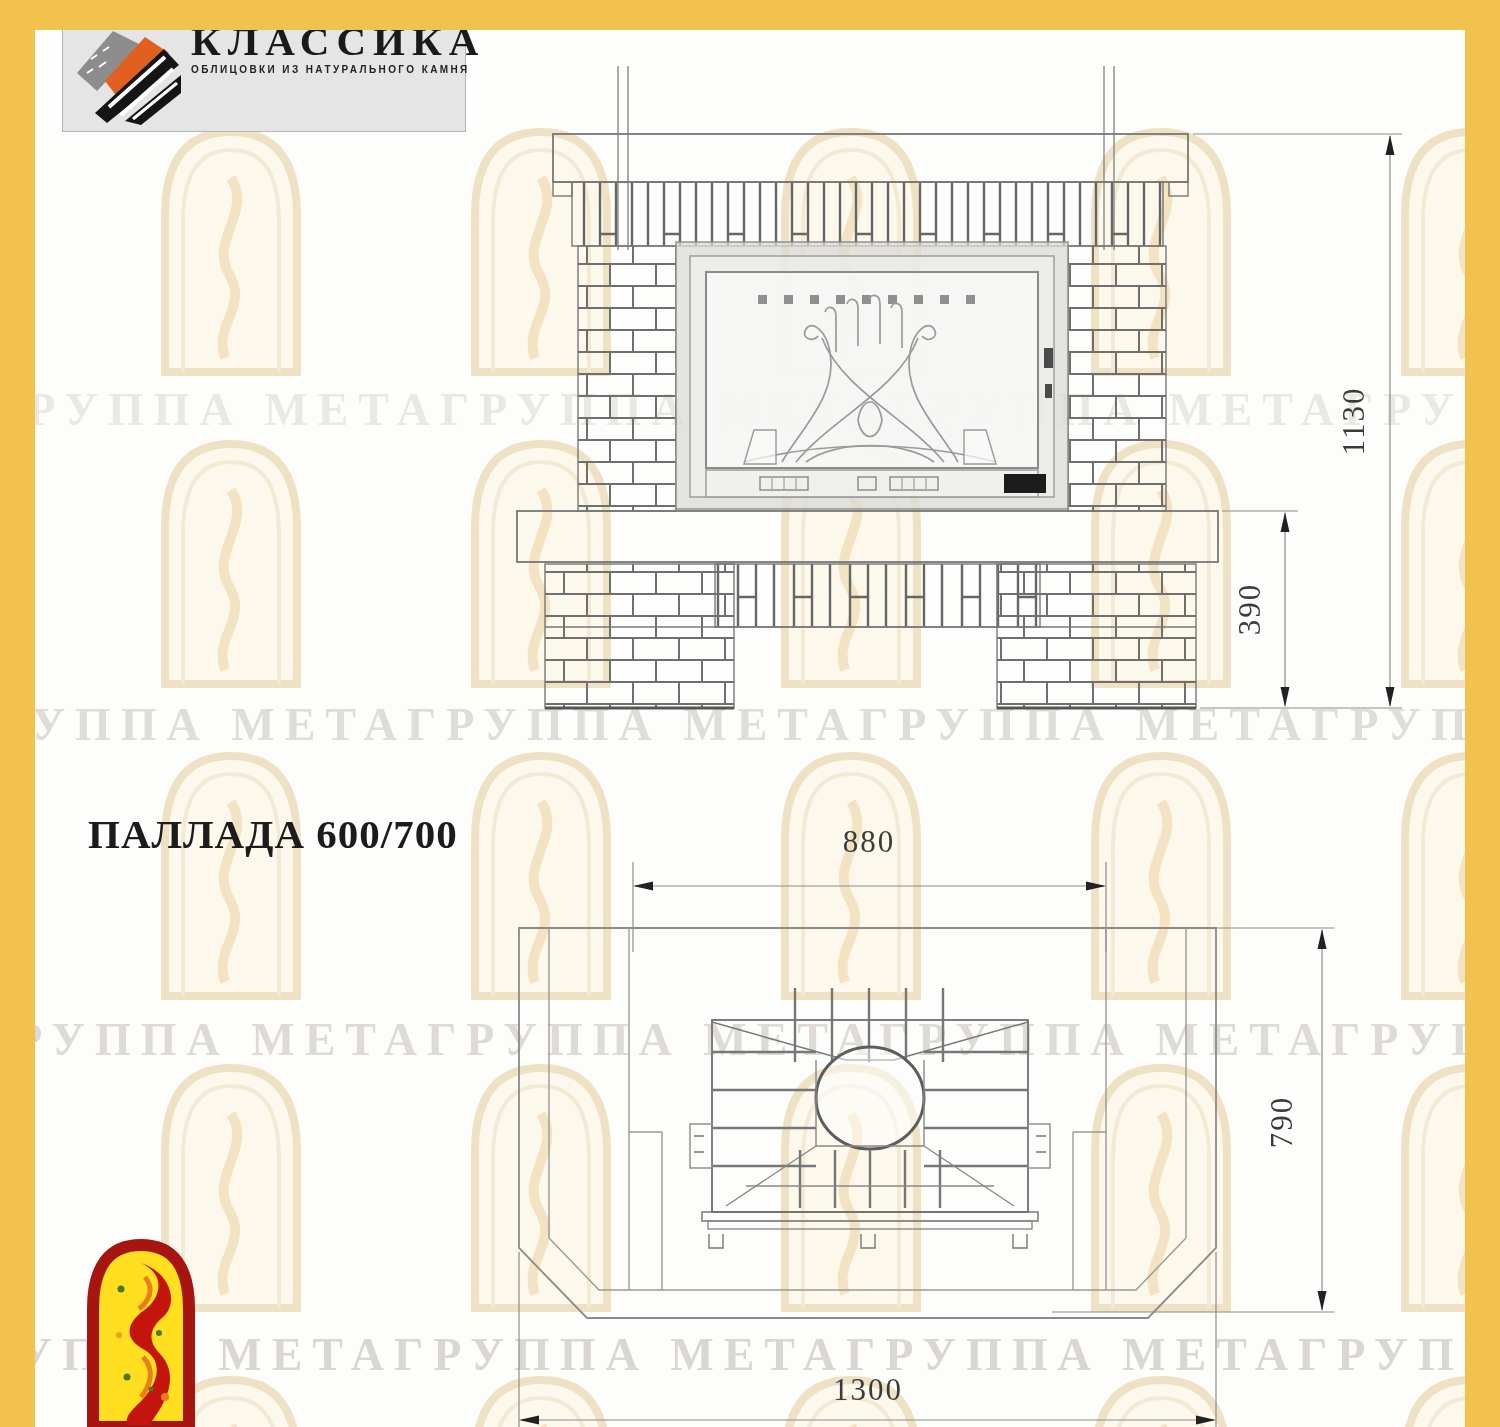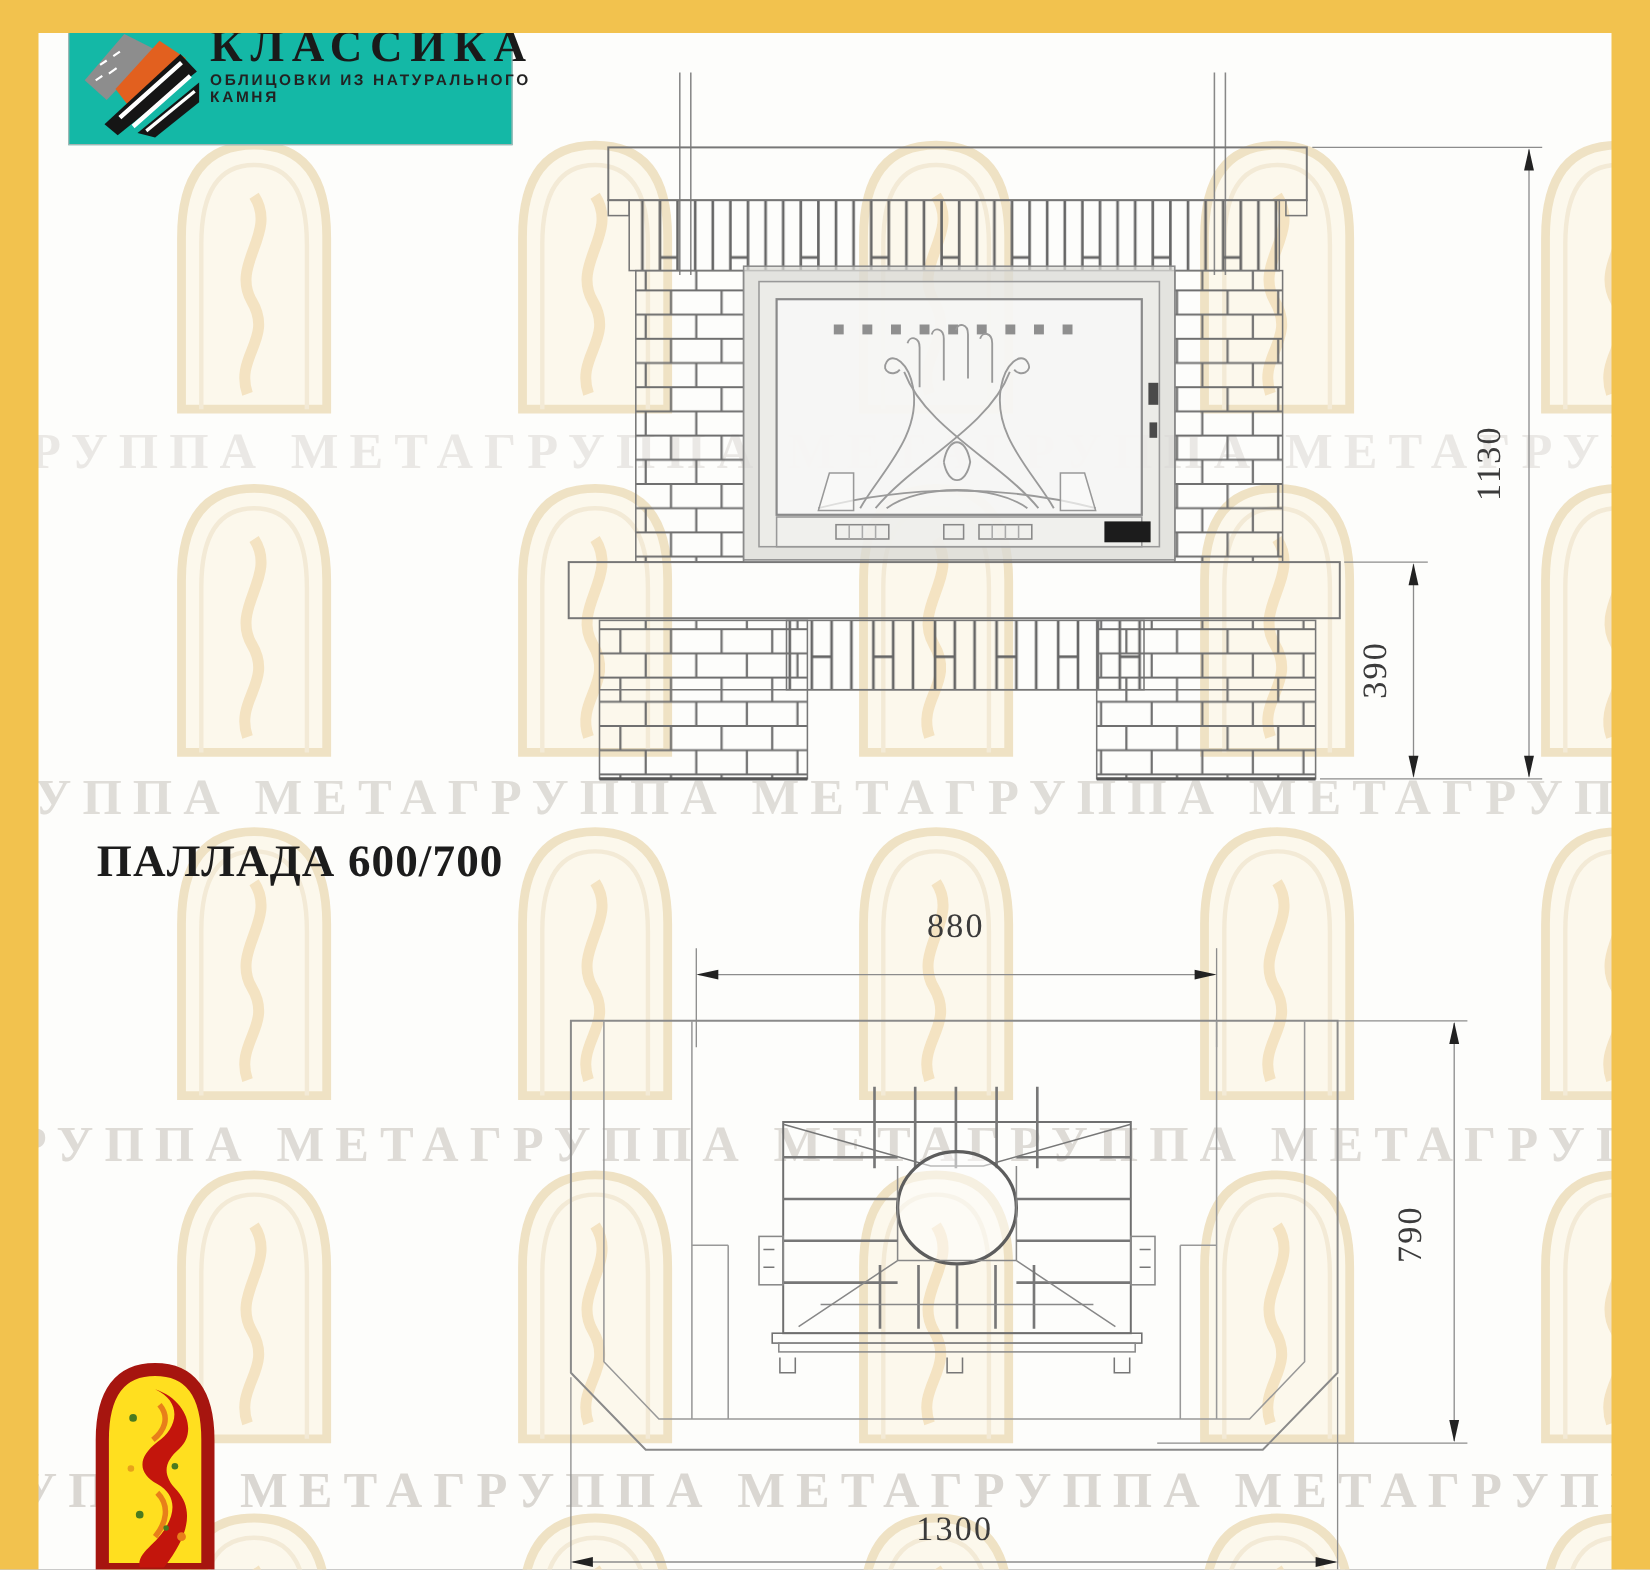--- a/index.html
+++ b/index.html
@@ -10,29 +10,29 @@
   #frame-top{left:0;top:0;width:1500px;height:30px;}
   #frame-left{left:0;top:0;width:35px;height:1427px;}
   #frame-right{left:1465px;top:0;width:35px;height:1427px;}
   
   #wm{position:absolute;left:0;top:0;width:1500px;height:1427px;z-index:1;}
   .wm-text{position:absolute;white-space:nowrap;font-family:"Liberation Serif",serif;
            font-weight:bold;font-size:46px;letter-spacing:10px;color:#8d8377;}
   
   #drawing{position:absolute;left:0;top:0;z-index:10;}
   
-  #logo-box{position:absolute;left:62px;top:16px;width:402px;height:114px;background:#14b8a6;
+  #logo-box{position:absolute;left:62px;top:16px;width:402px;height:114px;background:#e5e5e5;
             border:1px solid #b5b5b5;z-index:20;}
   #logo-text{position:absolute;left:128px;top:4px;}
   .logo-line{font-family:"Liberation Serif",serif;font-weight:bold;color:#1a1a1a;
              font-size:41px;line-height:40px;letter-spacing:7px;}
-  #logo-tagline{font-family:"Liberation Sans",sans-serif;font-weight:bold;font-size:14px;
+  #logo-tagline{font-family:"Liberation Sans",sans-serif;font-weight:bold;font-size:10px;
                 letter-spacing:2.4px;color:#222;margin-top:3px;}
   
-  #page-title{position:absolute;left:88px;top:758px;z-index:20;
+  #page-title{position:absolute;left:88px;top:810px;z-index:20;
               font-family:"Liberation Serif",serif;font-weight:bold;font-size:41px;
               letter-spacing:1px;color:#1c1c1c;}
   
   #arch-logo{position:absolute;left:85px;top:1237px;z-index:20;}
   .dimtext{font-family:"Liberation Serif",serif;font-size:31px;fill:#3b3b3b;letter-spacing:2px;}
 </style>
 </head>
 <body>
 
 <div id="page">

